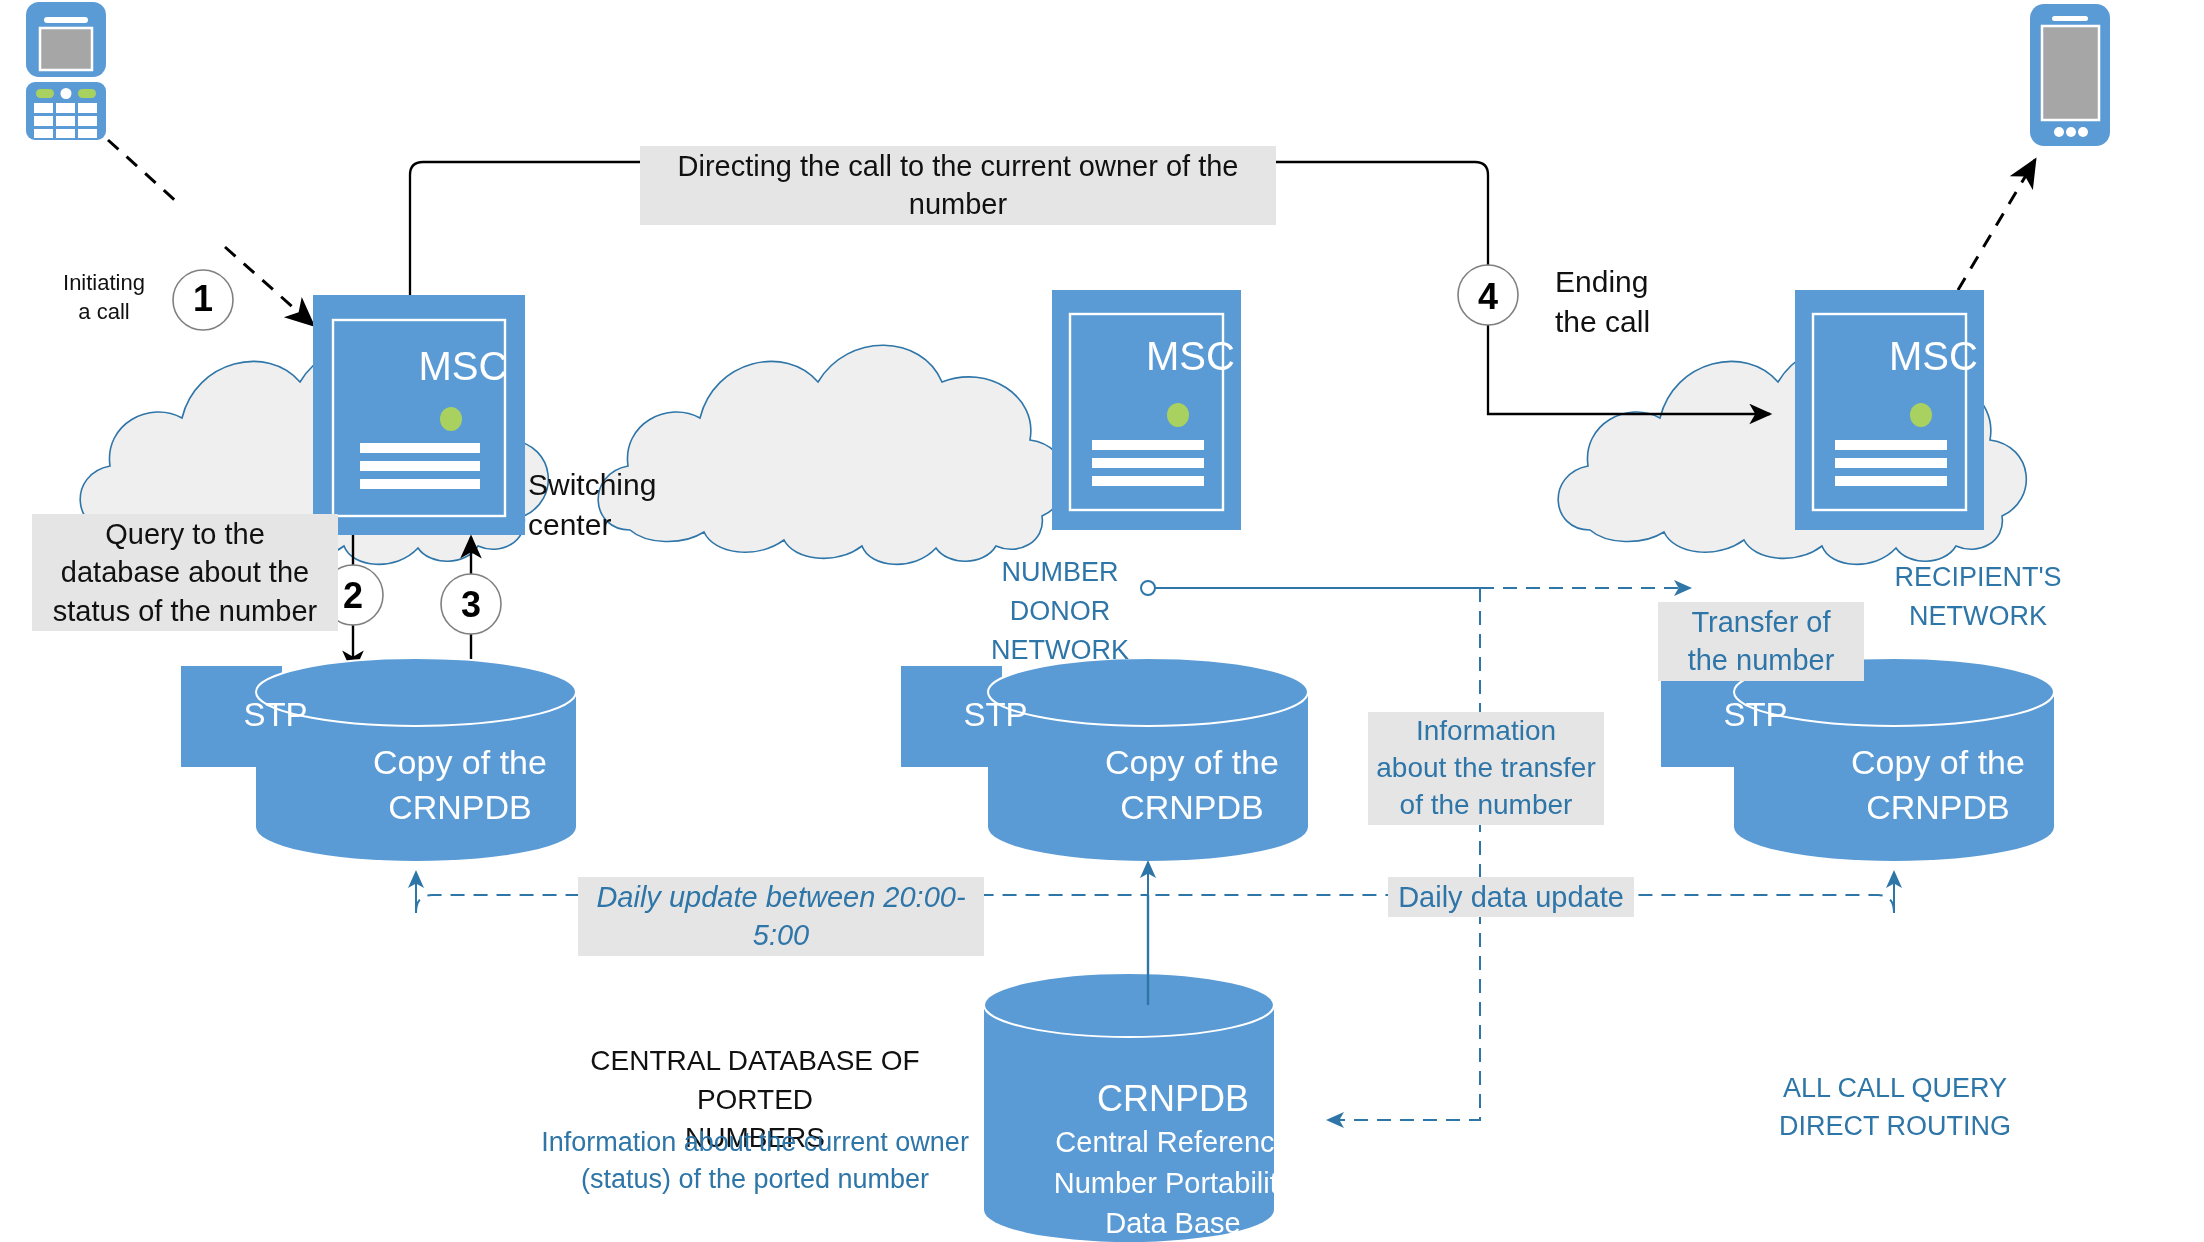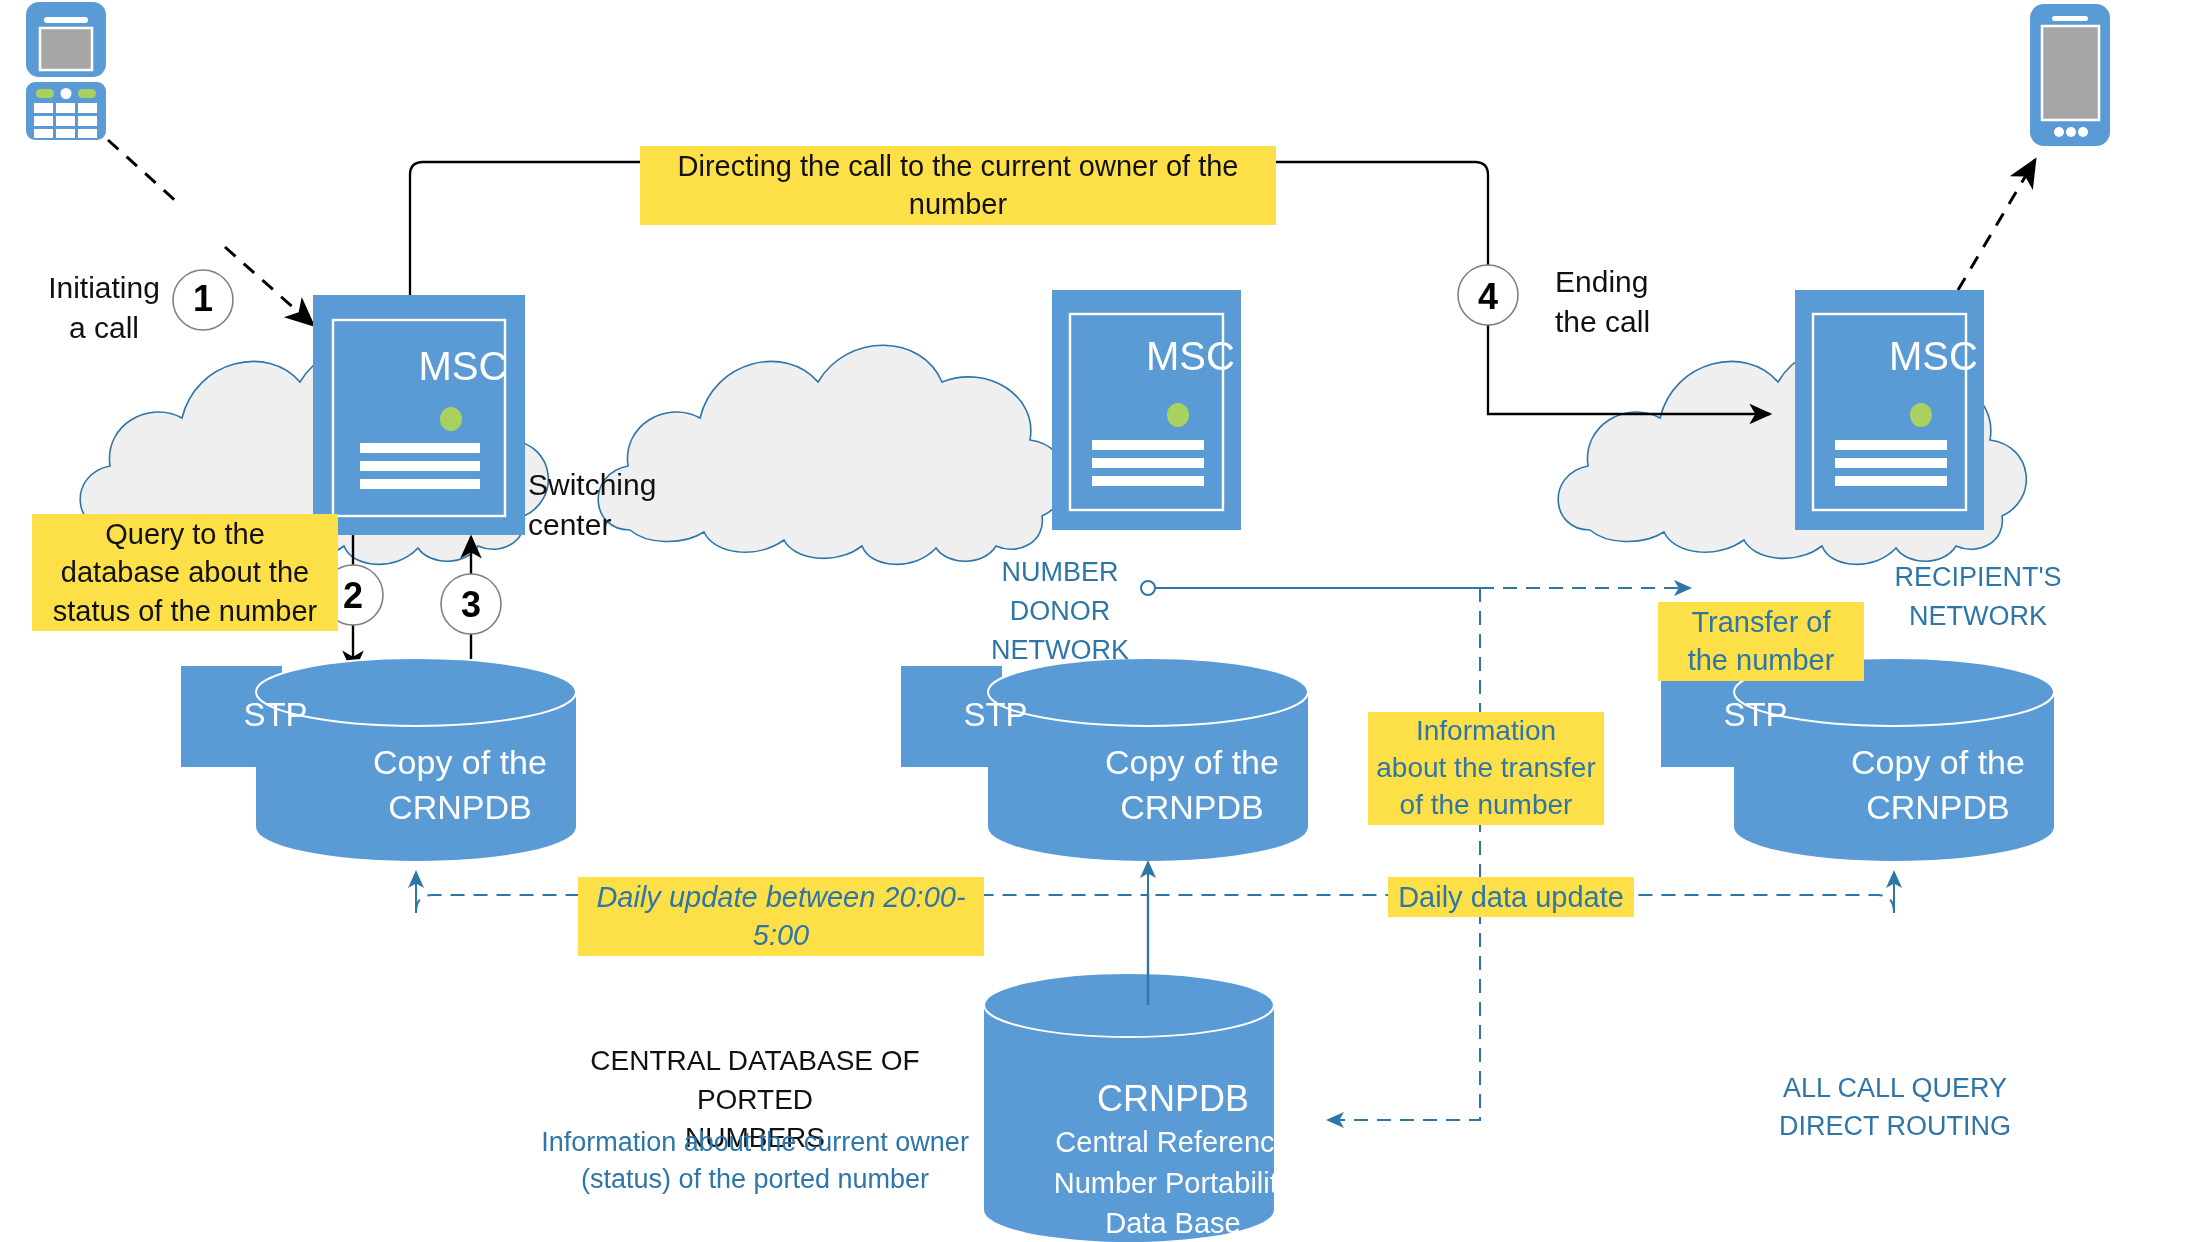--- a/index.html
+++ b/index.html
@@ -29,21 +29,21 @@
   .lbl {
     position: absolute;
     font-family: "Liberation Sans", sans-serif;
     white-space: pre-line;
     line-height: 1.32;
   }
   .lbl-dark { color: #111111; }
   .lbl-blue { color: #2E75A8; }
   .lbl-white { color: #ffffff; padding-left: 44px; }
   .boxed {
-    background: #fde047;
+    background: #e5e5e5;
     padding: 1px 3px;
   }
   .ctr { text-align: center; }
   .stepnum {
     position: absolute;
     font-family: "Liberation Sans", sans-serif;
     font-weight: bold;
     color: #000000;
     text-align: center;
   }
@@ -224,21 +224,21 @@
     <path d="M416 913 Q416 895 432 895 L1148 895" fill="none" stroke="#2E75A8" stroke-width="2" stroke-dasharray="14,9"></path>
     <line x1="416" y1="913" x2="416" y2="872" stroke="#2E75A8" stroke-width="2" marker-end="url(#arrowBlue)"></line>
 
     <path d="M1894 913 Q1894 895 1878 895 L1148 895" fill="none" stroke="#2E75A8" stroke-width="2" stroke-dasharray="14,9"></path>
     <line x1="1894" y1="913" x2="1894" y2="872" stroke="#2E75A8" stroke-width="2" marker-end="url(#arrowBlue)"></line>
 
     <line x1="1148" y1="895" x2="1148" y2="1005" stroke="#2E75A8" stroke-width="2.4"></line>
     <line x1="1148" y1="895" x2="1148" y2="862" stroke="#2E75A8" stroke-width="2" marker-end="url(#arrowBlue)"></line>
   </svg>
 
-  <div class="lbl lbl-dark ctr" style="left:14px; top:268px; width:180px; font-size:30px;">Initiating
+  <div class="lbl lbl-dark ctr" style="left:14px; top:268px; width:180px; font-size:22px;">Initiating
 a call</div>
   <div class="stepnum" style="left:173px; top:278px; width:60px; font-size:36px;">1</div>
 
   <div class="lbl lbl-dark ctr boxed" style="left:640px; top:146px; width:630px; font-size:29px;">Directing the call to the current owner of the number</div>
 
   <div class="stepnum" style="left:1458px; top:276px; width:60px; font-size:36px;">4</div>
   <div class="lbl lbl-dark" style="left:1555px; top:262px; width:220px; font-size:30px;">Ending
 the call</div>
 
   <div class="lbl lbl-white ctr" style="left:313px; top:340px; width:212px; font-size:40px;">MSC</div>

